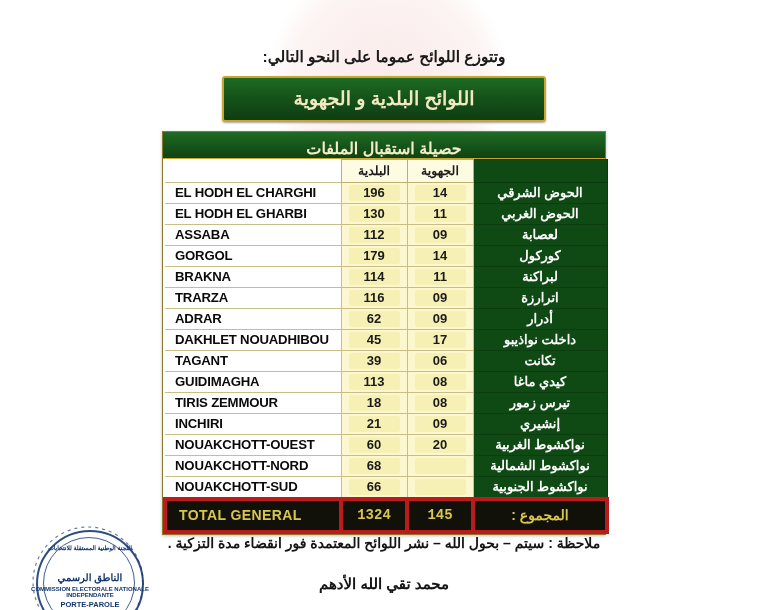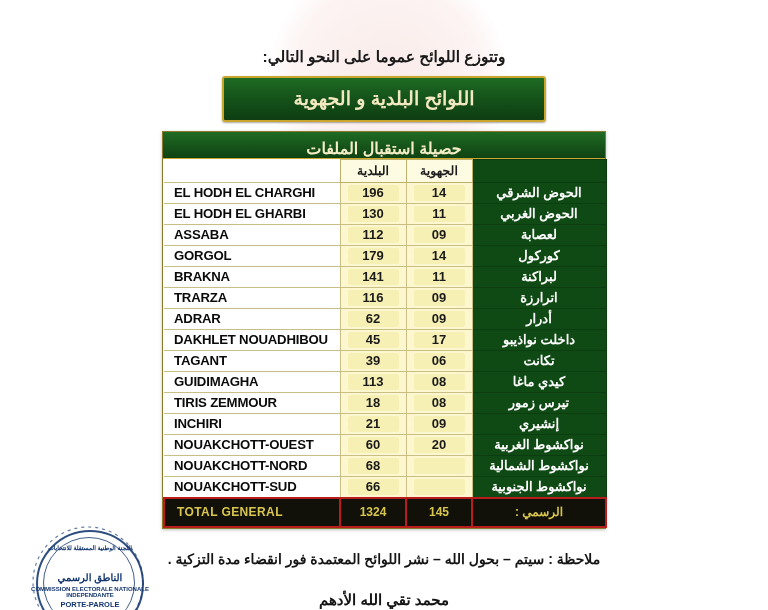--- a/index.html
+++ b/index.html
@@ -164,43 +164,42 @@
     font-size: 13px;
     font-weight: bold;
     border: 1px solid #0c3d10;
     line-height: 17px;
   }
 
   tfoot td {
     background: #111109;
     color: #d9c64e;
     font-weight: bold;
-    font-size: 12px;
+    font-size: 14px;
     padding: 6px 0 7px 0;
-    border: 2px solid #b91c1c;
+    border: 4px solid #b91c1c;
     margin-top: 48px;
   }
   tfoot td.f-label {
     text-align: left;
     padding-left: 12px;
     letter-spacing: 0.4px;
   }
-  tfoot td.f-num { text-align: center; }
+  tfoot td.f-num { text-align: center; font-family: Liberation Mono, monospace; }
   tfoot td.f-ar {
     direction: rtl;
     text-align: center;
   }
 
   .note {
     direction: rtl;
     text-align: center;
     font-size: 14px;
     font-weight: bold;
     color: #151515;
-    margin-top: 22px;
   }
   .signature {
     direction: rtl;
     text-align: center;
     font-size: 15px;
     font-weight: bold;
     color: #151515;
     margin-top: 24px;
   }
 
@@ -317,21 +316,21 @@
               <span class="pill">179</span>
             </td>
           <td class="num">
               <span class="pill">14</span>
             </td>
           <td class="arabic">كوركول</td>
         </tr>
         <tr>
           <td class="latin">BRAKNA</td>
           <td class="num">
-              <span class="pill">141</span>
+              <span class="pill">114</span>
             </td>
           <td class="num">
               <span class="pill">11</span>
             </td>
           <td class="arabic">لبراكنة</td>
         </tr>
         <tr>
           <td class="latin">TRARZA</td>
           <td class="num">
               <span class="pill">116</span>
@@ -430,21 +429,21 @@
               <span class="pill"></span>
             </td>
           <td class="arabic">نواكشوط الجنوبية</td>
         </tr>
       </tbody>
       <tfoot>
         <tr>
           <td class="f-label">TOTAL GENERAL</td>
           <td class="f-num">1324</td>
           <td class="f-num">145</td>
-          <td class="f-ar">الرسمي :</td>
+          <td class="f-ar">المجموع :</td>
         </tr>
       </tfoot>
     </table>
   </div>
 
   <div class="note">ملاحظة :  سيتم – بحول الله – نشر اللوائح المعتمدة فور انقضاء مدة التزكية .</div>
   <div class="signature">محمد تقي الله الأدهم</div>
 
   <div class="seal">
     <svg class="burst" viewBox="0 0 116 116">

